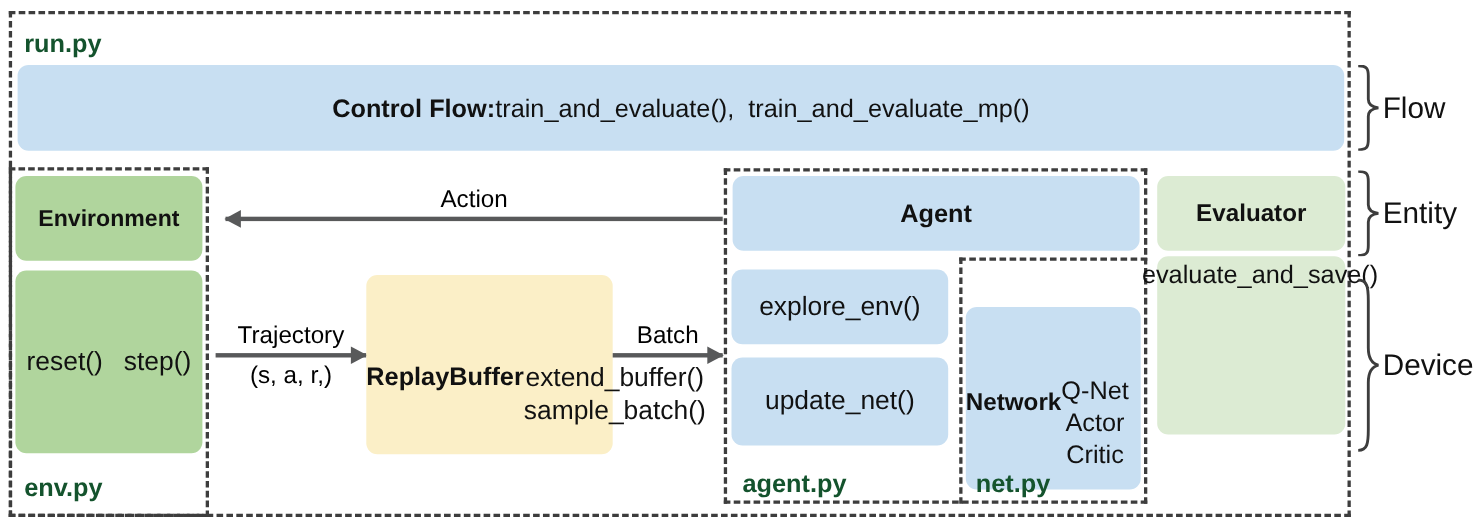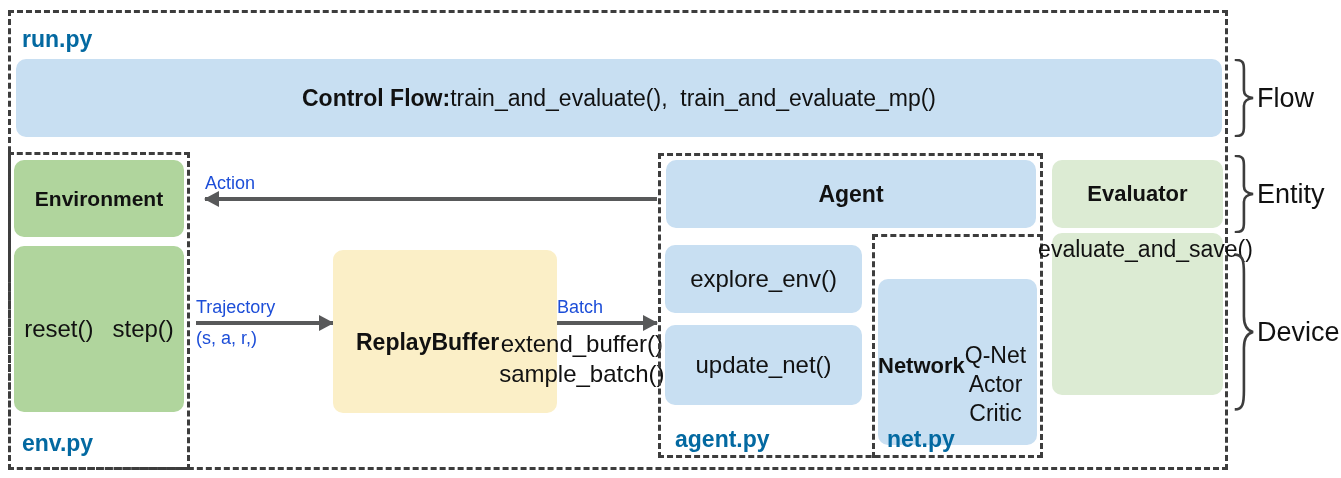--- a/index.html
+++ b/index.html
@@ -8,37 +8,37 @@
     font-family:"Liberation Sans","DejaVu Sans",sans-serif;color:#111;
     overflow:hidden;
   }
   .dashed{position:absolute;border:3px dashed #3d3d3d;box-sizing:border-box;background:transparent;}
   .box{position:absolute;box-sizing:border-box;border-radius:10px;display:flex;flex-direction:row;align-items:center;justify-content:center;text-align:center;}
   .blue{background:#c8dff2;}
   .green{background:#b0d59d;}
   .lgreen{background:#dcebd3;}
   .yellow{background:#fbefc7;}
   .bold{font-weight:bold;}
-  .file-label{position:absolute;font-weight:bold;font-size:23px;color:#0369a1;}
+  .file-label{position:absolute;font-weight:bold;font-size:23px;color:#14532d;}
 
   
   .outer-box{left:8px;top:10px;width:1220px;height:460px;}
   .runpy{left:22px;top:26px;}
   .control-flow{left:16px;top:59px;width:1206px;height:78px;font-size:23px;line-height:29px;}
   .cf-fns{white-space:pre-wrap;}
 
   
   .env-box{left:8px;top:152px;width:182px;height:318px;}
   .environment{left:14px;top:160px;width:170px;height:77px;font-size:21px;font-weight:bold;}
   .env-methods{left:14px;top:246px;width:170px;height:166px;font-size:24px;line-height:36px;gap:19px;}
   .envpy{left:22px;top:430px;}
 
   
   .replay{left:333px;top:250px;width:224px;height:163px;justify-content:flex-start;padding-top:20px;}
-  .rb-title{font-size:23px;font-weight:bold;line-height:28px;margin-left:23px;}
+  .rb-title{font-size:23px;font-weight:bold;line-height:28px;}
   .rb-methods{margin-top:34px;font-size:24px;line-height:30px;}
 
   
   .agent-box{left:658px;top:153px;width:385px;height:305px;}
   .net-box{left:872px;top:234px;width:171px;height:224px;border:none;border-top:3px dashed #3d3d3d;border-left:3px dashed #3d3d3d;position:absolute;box-sizing:border-box;}
   .agent-title{left:666px;top:160px;width:370px;height:68px;font-size:23px;font-weight:bold;}
   .explore{left:665px;top:245px;width:197px;height:68px;font-size:24px;}
   .update{left:665px;top:325px;width:197px;height:80px;font-size:24px;}
   .network{left:878px;top:242px;width:159px;height:166px;justify-content:flex-start;padding-top:8px;margin-top:37px;}
   .net-title{font-size:22px;font-weight:bold;line-height:26px;}
@@ -49,21 +49,21 @@
   
   .evaluator{left:1052px;top:160px;width:171px;height:68px;font-size:22px;font-weight:bold;}
   .evalsave{left:1052px;top:233px;width:171px;height:162px;align-items:flex-start;padding-left:16px;font-size:23px;line-height:32px;text-align:left;}
 
   
   .arrow{position:absolute;}
   .arrow-line{position:absolute;left:0;right:0;top:50%;transform:translateY(-50%);height:4px;background:#58595a;}
   .head{position:absolute;width:0;height:0;border-style:solid;top:50%;transform:translateY(-50%);}
   .head-left{left:-1px;border-width:8px 15px 8px 0;border-color:transparent #58595a transparent transparent;}
   .head-right{right:-1px;border-width:8px 0 8px 15px;border-color:transparent transparent transparent #58595a;}
-  .arrow-label{position:absolute;left:0;right:0;font-size:18px;color:#1d4ed8;}
+  .arrow-label{position:absolute;left:0;right:0;text-align:center;font-size:22px;color:#000000;}
   .lbl-above{bottom:13px;}
   .lbl-below{top:13px;}
   .action-arrow{left:205px;top:191px;width:452px;height:16px;}
   .trajectory-arrow{left:196px;top:315px;width:137px;height:16px;}
   .batch-arrow{left:557px;top:315px;width:100px;height:16px;}
 
   
   .side{position:absolute;left:1232px;display:flex;align-items:center;gap:3px;}
   .side svg{display:block;}
   .side-label{font-size:27px;color:#111;white-space:nowrap;}

